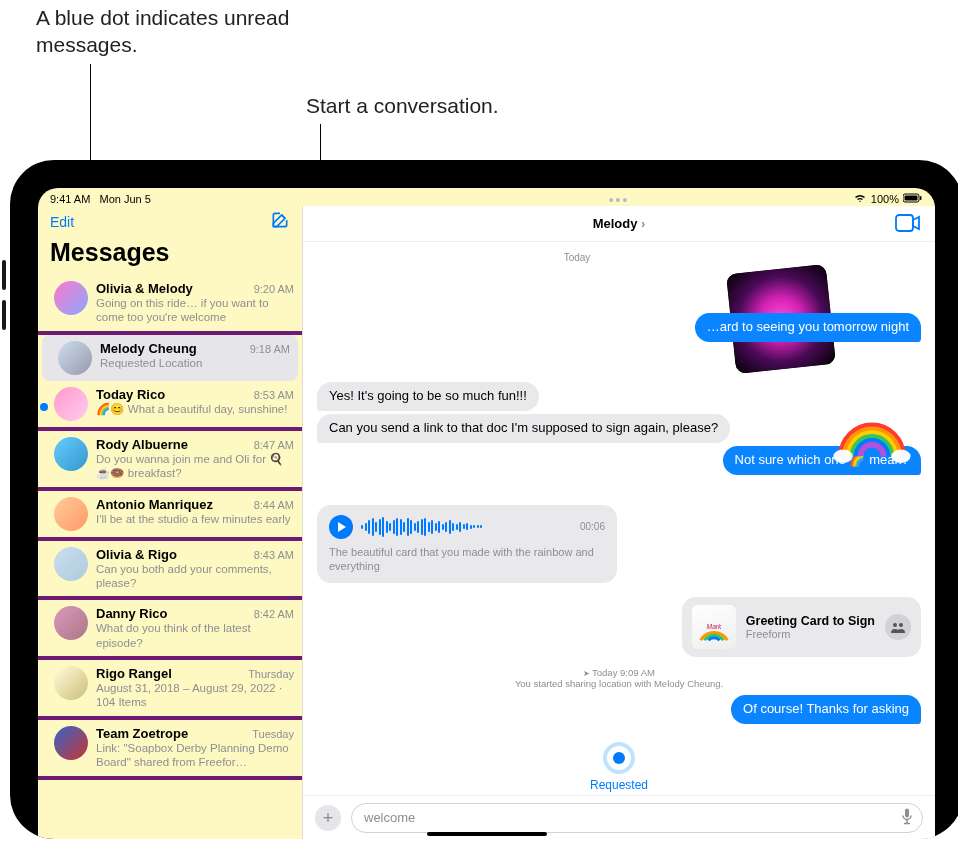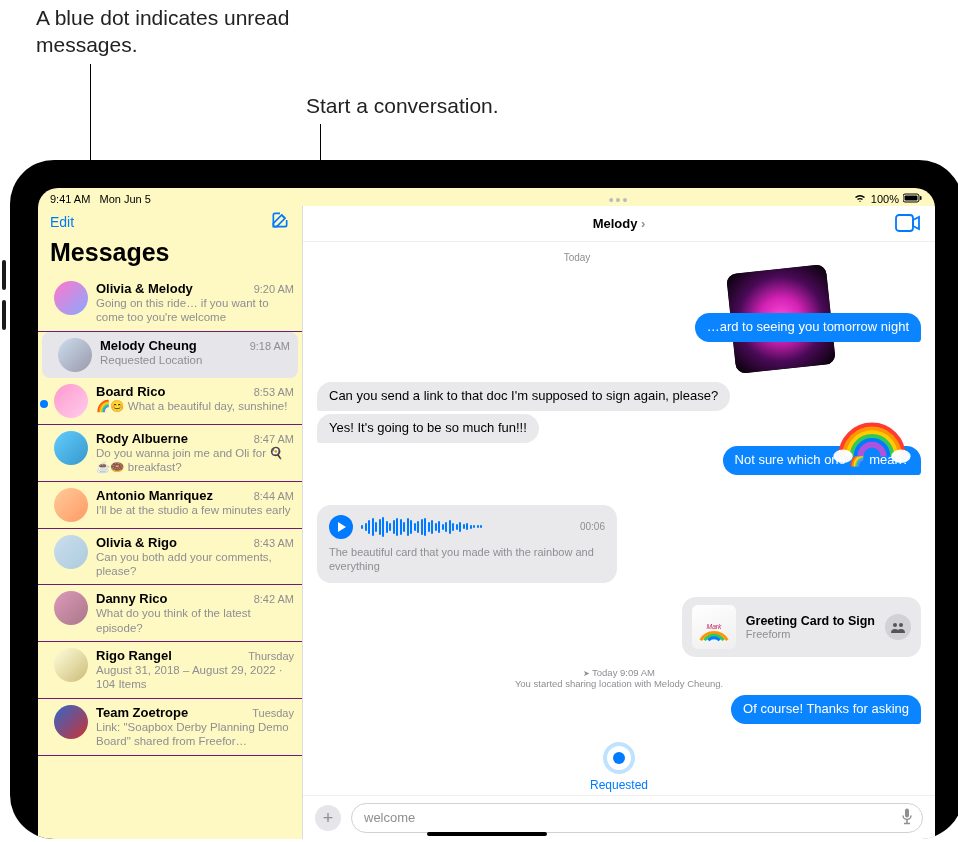--- a/index.html
+++ b/index.html
@@ -89,21 +89,21 @@
   }
   .conv-list {
     flex: 1;
     overflow-y: hidden;
   }
   .conv-item {
     display: flex;
     align-items: flex-start;
     padding: 6px 8px 6px 4px;
     position: relative;
-    border-bottom: 1px solid #701a75;
+    border-bottom: 4px solid #701a75;
   }
   .conv-item.selected { background: #e5e5ea; border-radius: 8px; margin: 0 4px; border-bottom: none;}
   .unread-dot {
     width: 8px; height: 8px; border-radius: 50%;
     background: #007aff;
     position: absolute;
     left: 2px;
     top: 22px;
   }
   .avatar {
@@ -384,21 +384,21 @@
               </div>
               <div class="conv-preview">Requested Location</div>
             </div>
           </div>
 
           <div class="conv-item">
             <div class="unread-dot"></div>
             <div class="avatar" style="background:linear-gradient(135deg,#f9c,#fce);"></div>
             <div class="conv-text">
               <div class="conv-header">
-                <span class="conv-name">Board Rico</span>
+                <span class="conv-name">Today Rico</span>
                 <span class="conv-time">8:53 AM</span>
               </div>
               <div class="conv-preview">🌈😊 What a beautiful day, sunshine!</div>
             </div>
           </div>
 
           <div class="conv-item">
             <div class="avatar" style="background:linear-gradient(135deg,#6cf,#39c);"></div>
             <div class="conv-text">
               <div class="conv-header">
@@ -482,24 +482,24 @@
           <div class="day-label" style="text-align:center; margin-left:230px; width:60px">Today</div>
 
           <div style="position:relative; height:110px;">
             <div class="photo-attach"></div>
             <div class="bubble sent" style="position:absolute; right:0; top:44px;">
               <span>…ard to seeing you tomorrow night</span>
             </div>
           </div>
 
           <div class="bubble-row">
+              <div class="bubble received"><span>Yes! It's going to be so much fun!!!</span></div>
+            </div>
+          <div class="bubble-row">
               <div class="bubble received"><span>Can you send a link to that doc I'm supposed to sign again, please?</span></div>
-            </div>
-          <div class="bubble-row">
-              <div class="bubble received"><span>Yes! It's going to be so much fun!!!</span></div>
             </div>
 
           <div class="bubble-row sent">
               <div class="bubble sent"><span>Not sure which one 🌈 mean?</span></div>
             </div>
 
           <svg class="rainbow-sticker" viewBox="0 0 80 56">
             <path d="M8 48 A32 32 0 0 1 72 48" stroke="#ff3b30" stroke-width="6" fill="none"></path>
             <path d="M12 48 A28 28 0 0 1 68 48" stroke="#ff9500" stroke-width="6" fill="none"></path>
             <path d="M16 48 A24 24 0 0 1 64 48" stroke="#ffcc00" stroke-width="6" fill="none"></path>

